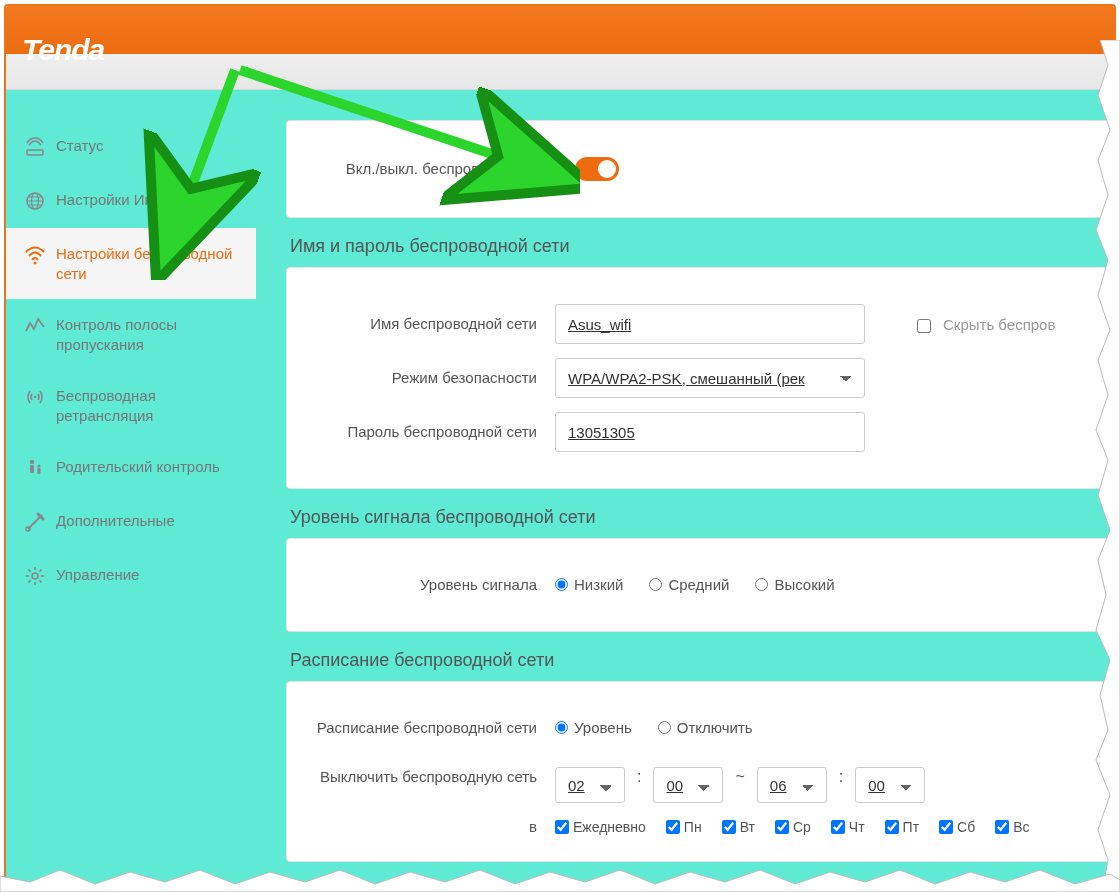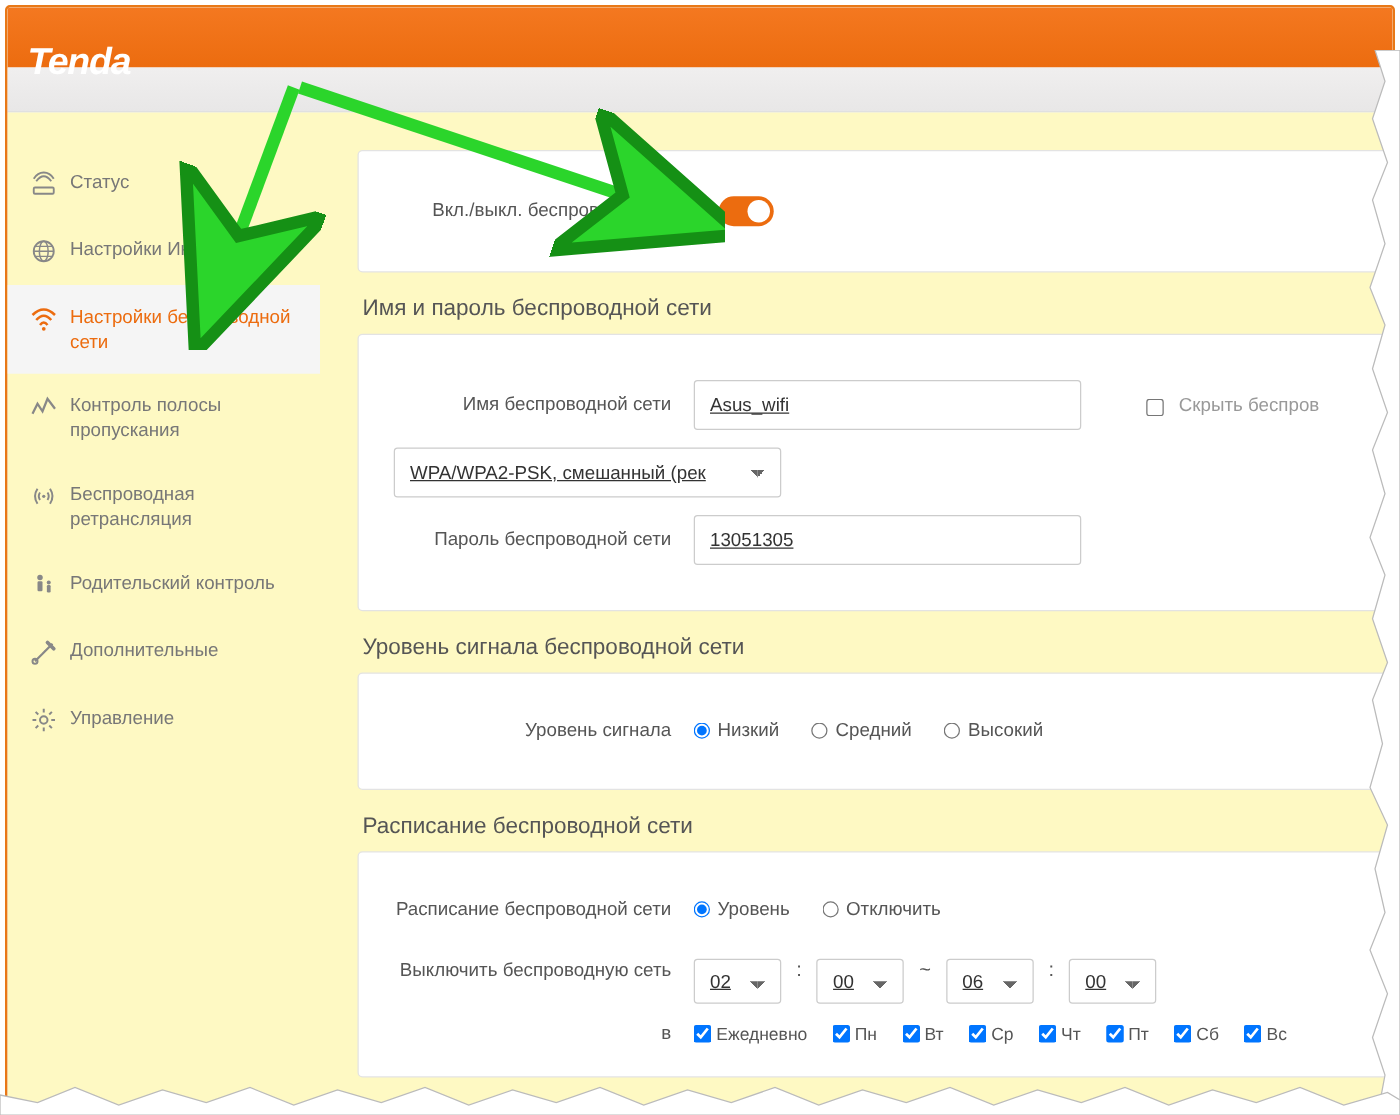--- a/index.html
+++ b/index.html
@@ -1,21 +1,21 @@
 <!DOCTYPE html>
 <html><head>
 <meta charset="utf-8">
 <style>
 * { box-sizing: border-box; margin: 0; padding: 0; }
 body { font-family: Arial, sans-serif; background: #fff; width: 1120px; height: 892px; overflow: hidden; position: relative; }
 .frame { position: absolute; top: 4px; left: 4px; right: 4px; bottom: 4px; border: 2px solid #e87817; border-radius: 4px; overflow: hidden; background: #fff; }
 .header { height: 48px; background: linear-gradient(to bottom, #f47820, #ec6c0f); display: flex; align-items: center; padding-left: 16px; }
 .logo { color: #fff; font-size: 30px; font-weight: bold; font-style: italic; letter-spacing: -1px; margin-top: 39px; }
 .subhead { height: 36px; background: linear-gradient(to bottom, #f0efef, #e8e7e7); border-bottom: 1px solid #d8d7d7; }
-.body { display: flex; background: #fef9c3; height: calc(100% - 48px - 36px); }
+.body { display: flex; background: #5eead4; height: calc(100% - 48px - 36px); }
 .sidebar { width: 250px; padding-top: 30px; }
 .nav-item { padding: 16px 18px; color: #777; font-size: 15px; display: flex; align-items: flex-start; gap: 10px; cursor: pointer; line-height: 1.3; }
 .nav-item.active { background: #f5f5f5; color: #ec6c0f; }
 .nav-item .nic { width: 22px; flex: 0 0 22px; height: 22px; display: inline-flex; align-items: center; justify-content: center; }
 .nav-item .nlabel { flex: 1; }
 .content { flex: 1; padding: 30px 0 0 30px; }
 .panel { background: #fff; border: 1px solid #e3e3e3; border-radius: 4px; padding: 22px 28px; margin-bottom: 18px; }
 .sec-title { color: #555; font-size: 18px; margin: 14px 0 10px 4px; }
 .row { display: flex; align-items: center; margin: 14px 0; }
 .row .lbl { width: 240px; text-align: right; color: #555; font-size: 15px; padding-right: 18px; line-height: 1.3; }
@@ -164,20 +164,21 @@
           <div class="lbl">Имя беспроводной сети</div>
           <div class="ctl">
             <input class="tx" value="Asus_wifi" style="">
             <span style="margin-left:40px; display:inline-flex; align-items:flex-end; gap:12px;">
               <input type="checkbox" class="chk" style="">
               <span class="muted">Скрыть беспров</span>
             </span>
           </div>
         </div>
         <div class="row">
+          <div class="lbl">Режим безопасности</div>
           <div class="ctl">
             <select class="tx">
               <option>WPA/WPA2-PSK, смешанный (рек</option>
             </select>
           </div>
         </div>
         <div class="row">
           <div class="lbl">Пароль беспроводной сети</div>
           <div class="ctl">
             <input class="tx" value="13051305" style="">

